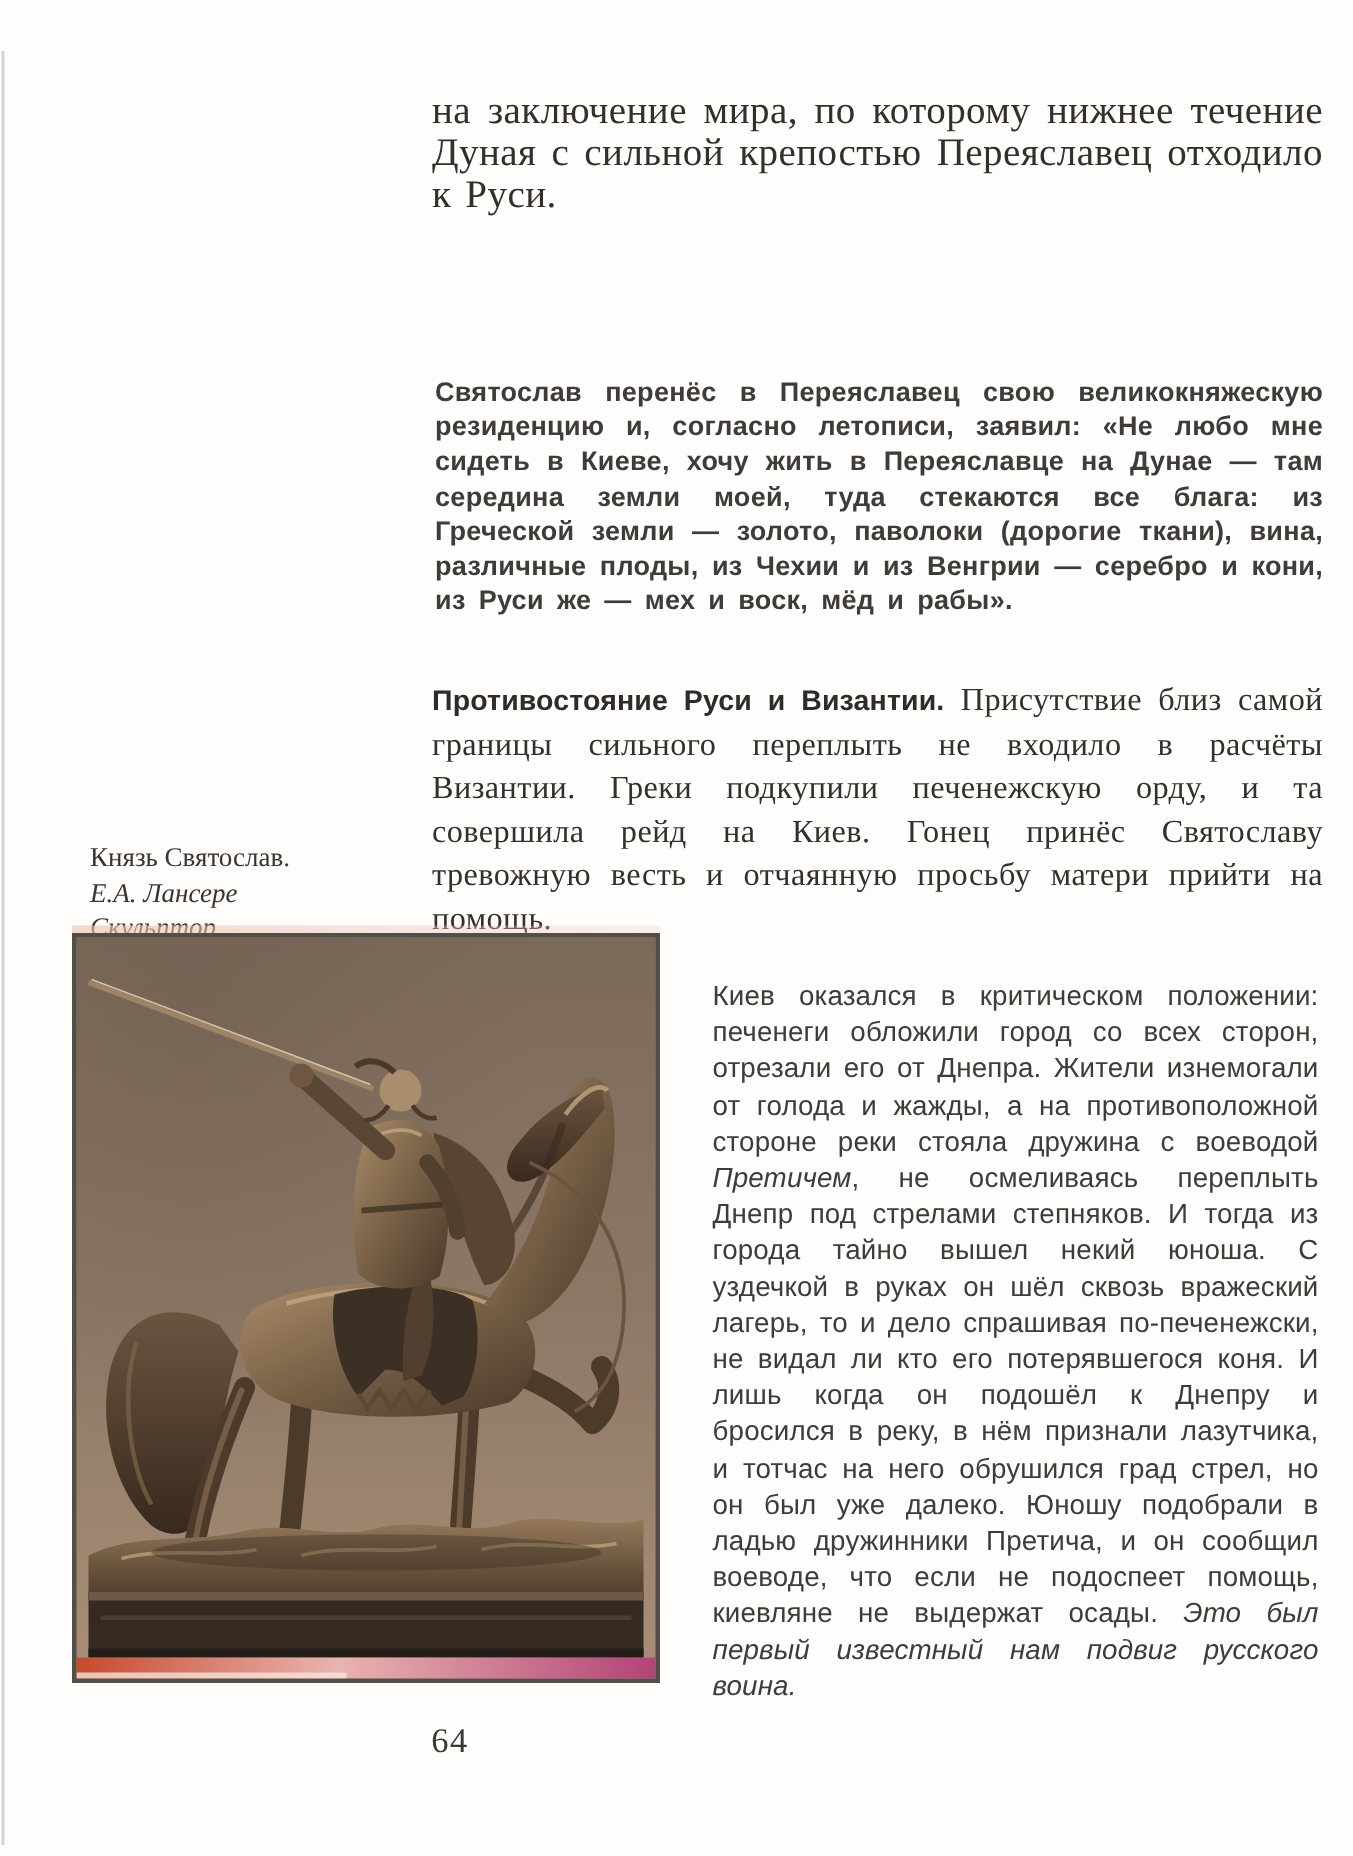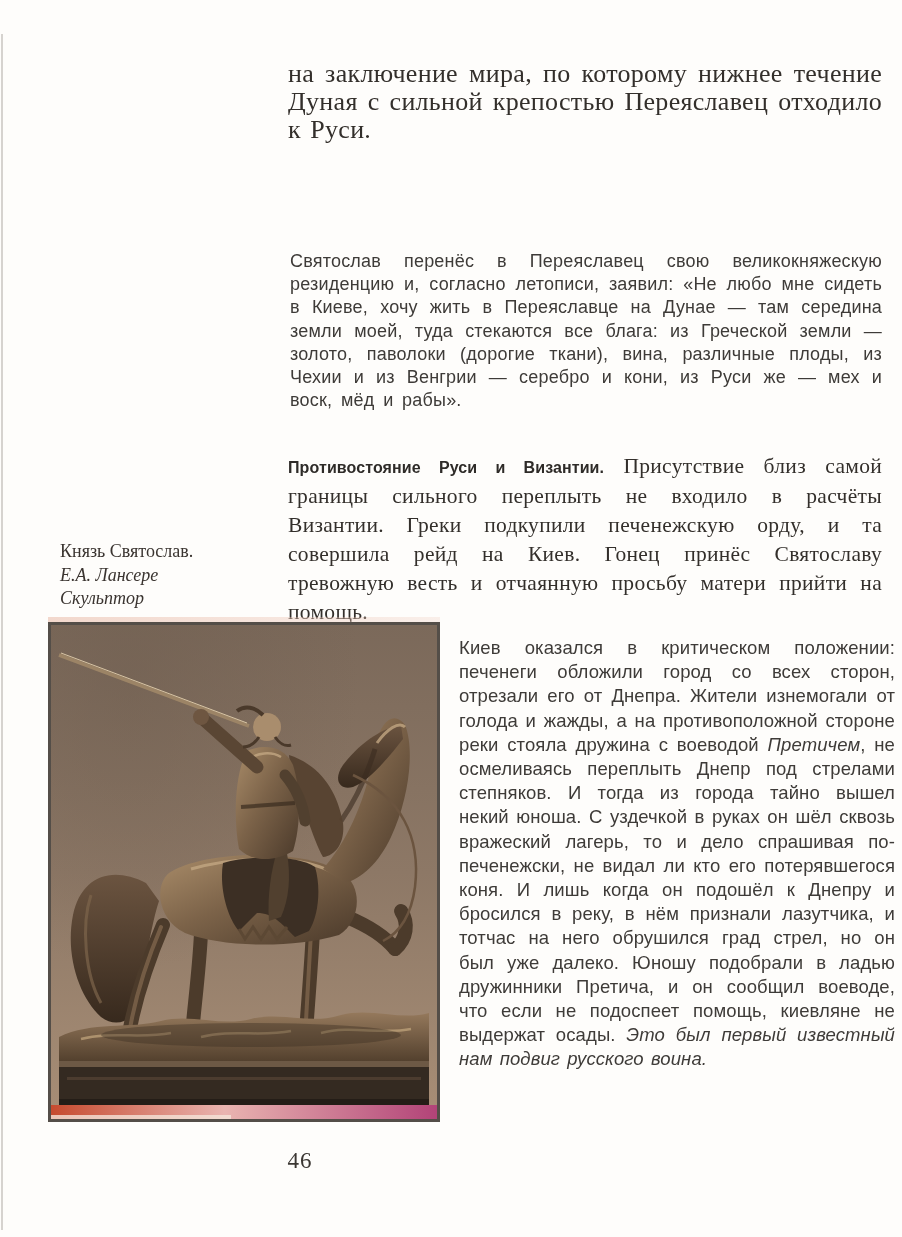--- a/index.html
+++ b/index.html
@@ -29,33 +29,33 @@
     text-align:justify;word-spacing:2.5px;letter-spacing:0.3px;
   }
   .intro p{margin:0;}
   .intro p.indented{text-indent:30px;}
   .doc-insert{
     position:absolute;left:290px;top:250px;width:592px;
     font-family:"Liberation Sans", sans-serif;
     font-size:18px;line-height:23.2px;color:var(--text_sans);
     text-align:justify;word-spacing:3.5px;letter-spacing:0.2px;
   }
-  .doc-insert p{margin:0;}
+  .doc-insert p{margin:0;font-weight:bold;}
   .section{
     position:absolute;left:288px;top:452px;width:594px;
     font-family:"Liberation Serif", serif;
     font-size:21.5px;line-height:29px;color:var(--text_serif);
     text-align:justify;word-spacing:2.5px;letter-spacing:0.3px;
   }
   .section .head{
     font-family:"Liberation Sans", sans-serif;
-    font-weight:bold;font-size:16px;color:#2e2b28;letter-spacing:0.1px;
+    font-weight:bold;font-size:19px;color:#2e2b28;letter-spacing:0.1px;
   }
   .fig-caption{
-    position:absolute;left:60px;top:540px;width:205px;
+    position:absolute;left:60px;top:560px;width:205px;
     font-family:"Liberation Serif", serif;
     font-size:18px;line-height:23.5px;color:var(--caption);
     text-align:left;
   }
   .fig-caption .it{font-style:italic;}
   .fig-caption div{margin:0;}
   .photo{
     position:absolute;left:48px;top:622px;width:392px;height:500px;
     border:3px solid var(--photo_frame);
     box-sizing:border-box;
@@ -66,21 +66,21 @@
     background:linear-gradient(90deg, rgba(236,196,180,0.65), rgba(236,196,180,0.25));
   }
   .photo svg{display:block;width:100%;height:100%;}
   .story{
     position:absolute;left:459px;top:636px;width:436px;
     font-family:"Liberation Sans", sans-serif;
     font-size:18.5px;line-height:24.2px;color:var(--text_sans);
     text-align:justify;word-spacing:2px;letter-spacing:0.1px;
     hyphens:auto;
   }
-  .story p{margin:0;}
+  .story p{margin:16px;}
   .story .it{font-style:italic;}
   .page-number{
     position:absolute;left:248px;top:1148px;width:104px;
     font-family:"Liberation Serif", serif;
     font-size:23px;color:#3b3733;text-align:center;letter-spacing:1px;
   }
 </style>
 </head>
 <body>
 
@@ -210,15 +210,15 @@
         <rect x="0" y="480" width="386" height="14" fill="url(#stripeGrad)"></rect>
         <rect x="0" y="490" width="180" height="4" fill="#f4e3d8" opacity="0.8"></rect>
       </g>
     </svg>
   </div>
 
   <div class="story">
     <p><span>Киев оказался в критическом положении: печенеги обложили город со всех сторон, отрезали его от Днепра. Жители изнемогали от голода и жажды, а на противоположной стороне реки стояла дружина с воеводой </span><span class="it">Претичем</span><span>, не осмеливаясь переплыть Днепр под стрелами степняков. И тогда из города тайно вышел некий юноша. С уздечкой в руках он шёл сквозь вражеский лагерь, то и дело спрашивая по-печенежски, не видал ли кто его потерявшегося коня. И лишь когда он подошёл к Днепру и бросился в реку, в нём признали лазутчика, и тотчас на него обрушился град стрел, но он был уже далеко. Юношу подобрали в ладью дружинники Претича, и он сообщил воеводе, что если не подоспеет помощь, киевляне не выдержат осады. </span><span class="it">Это был первый известный нам подвиг русского воина.</span></p>
   </div>
 
-  <div class="page-number">46</div>
+  <div class="page-number">64</div>
 
 </div>
 
 </body></html>

